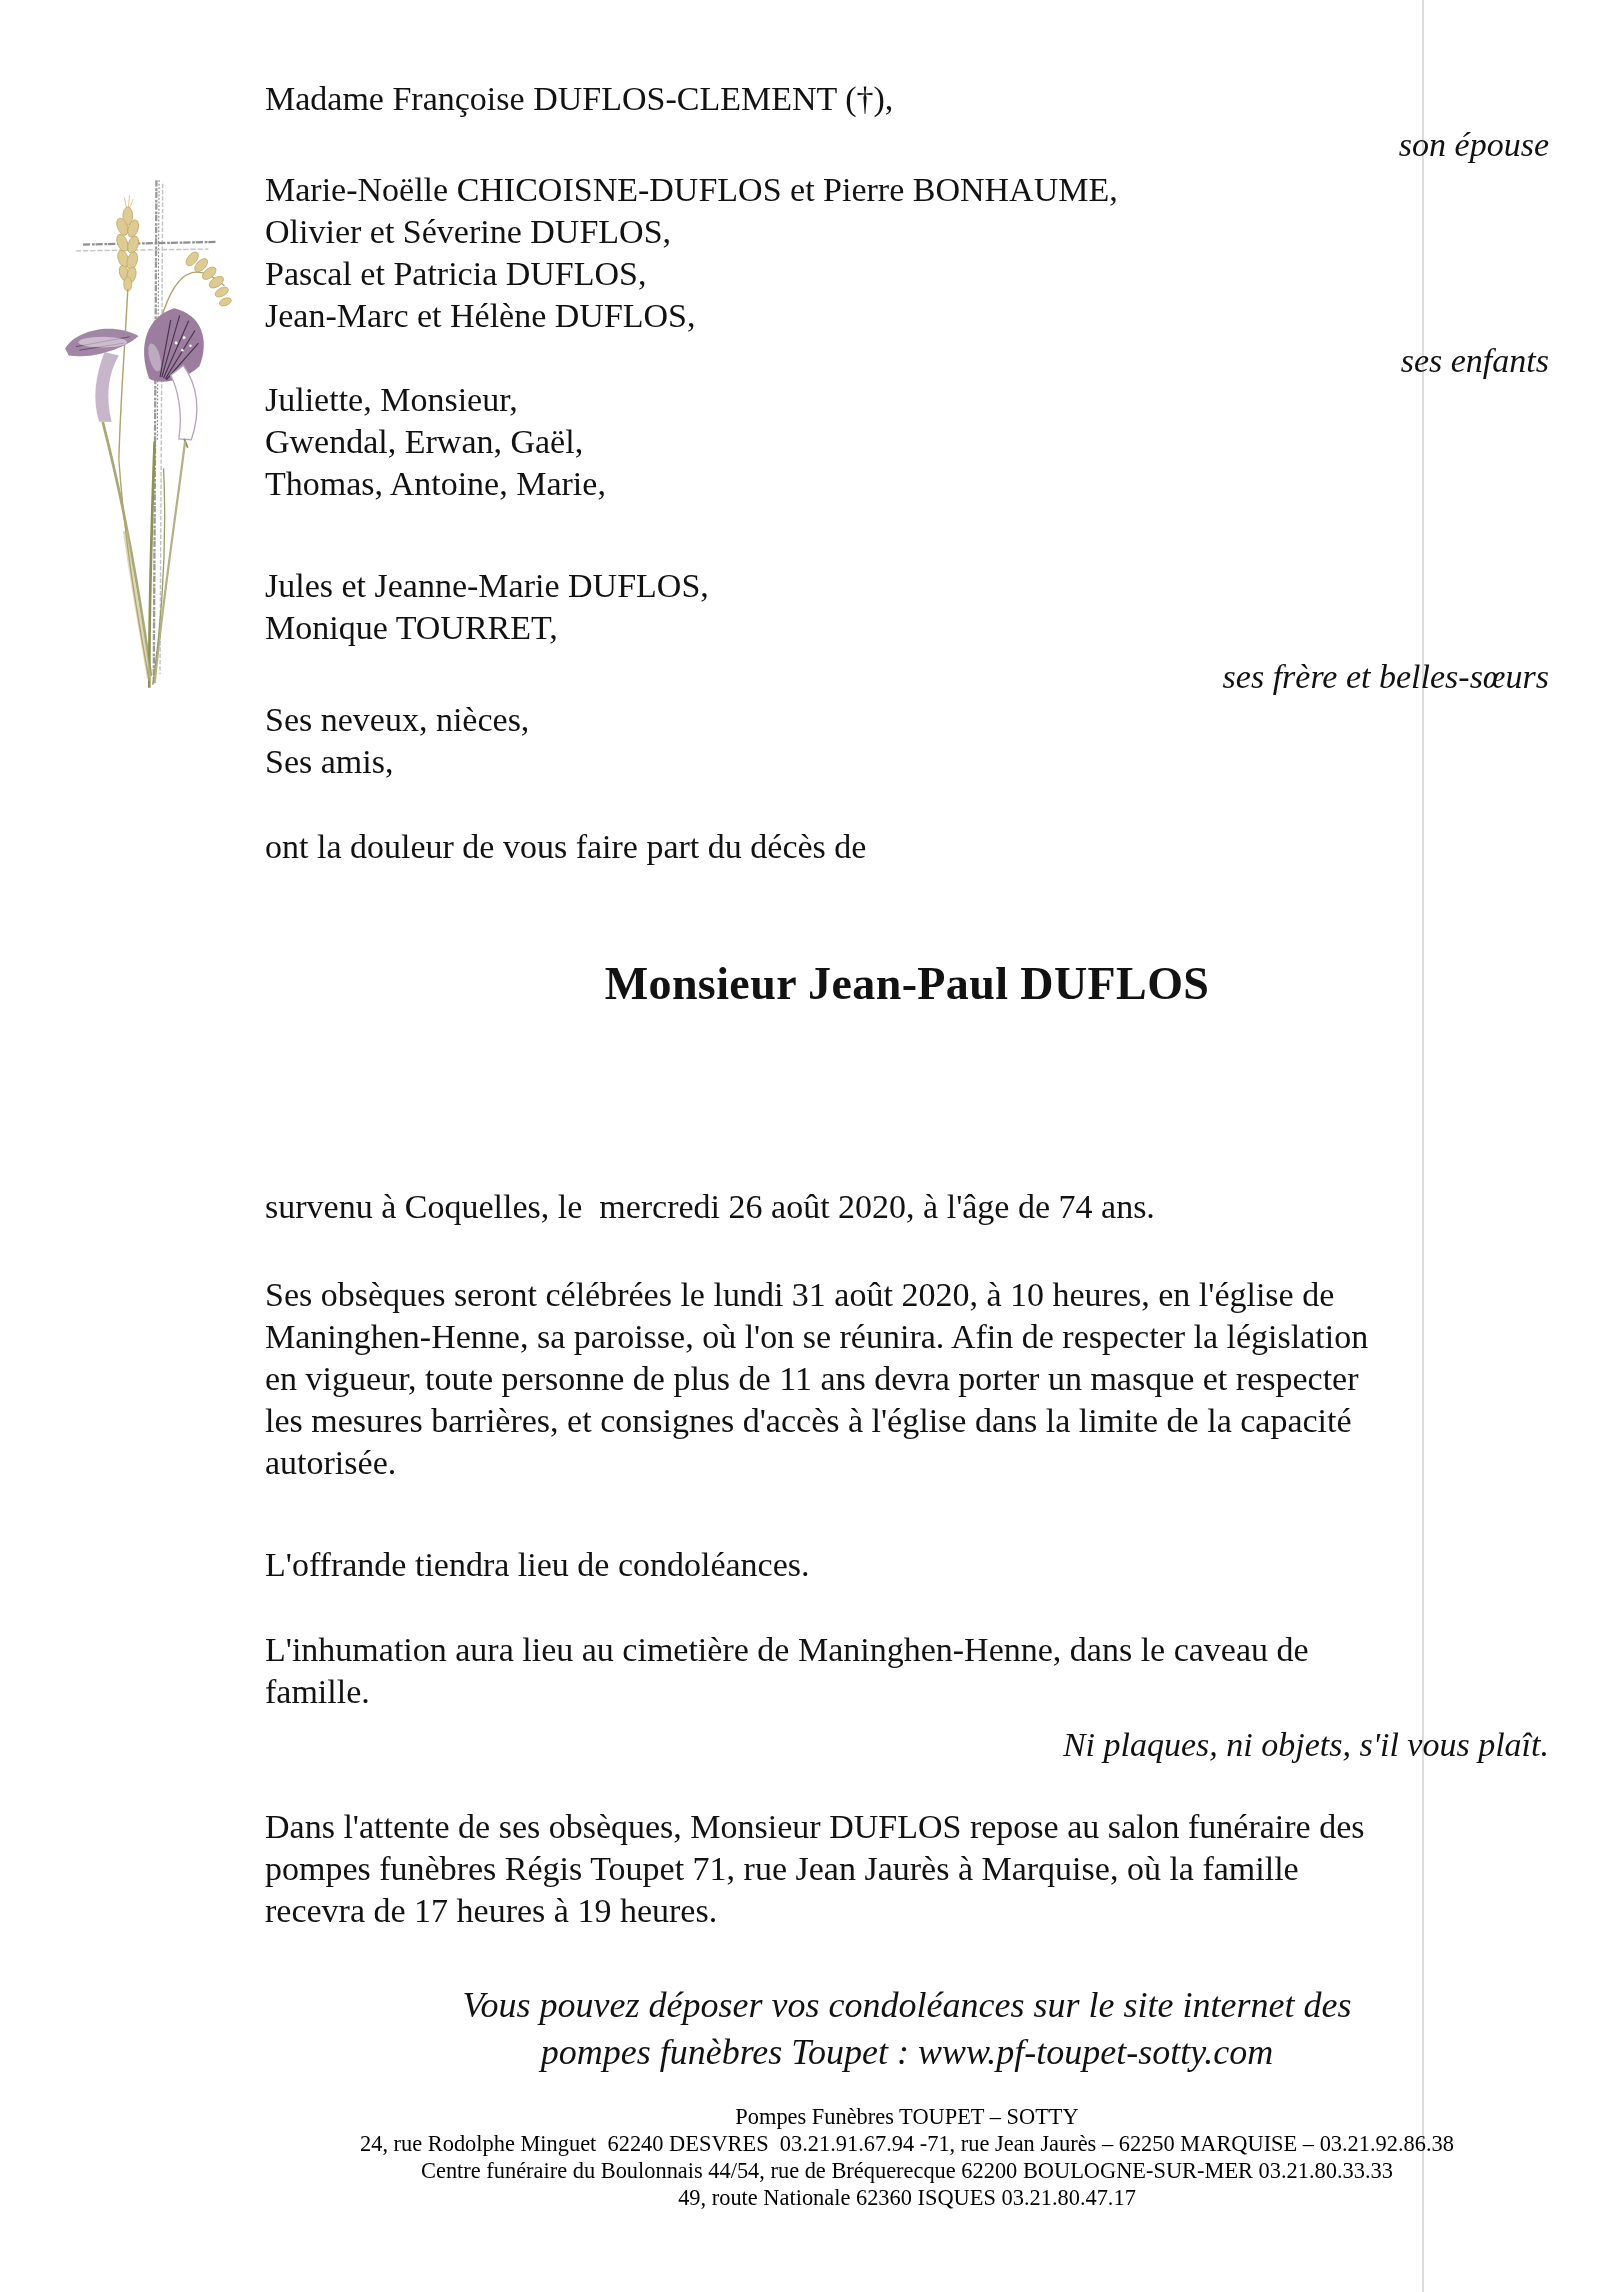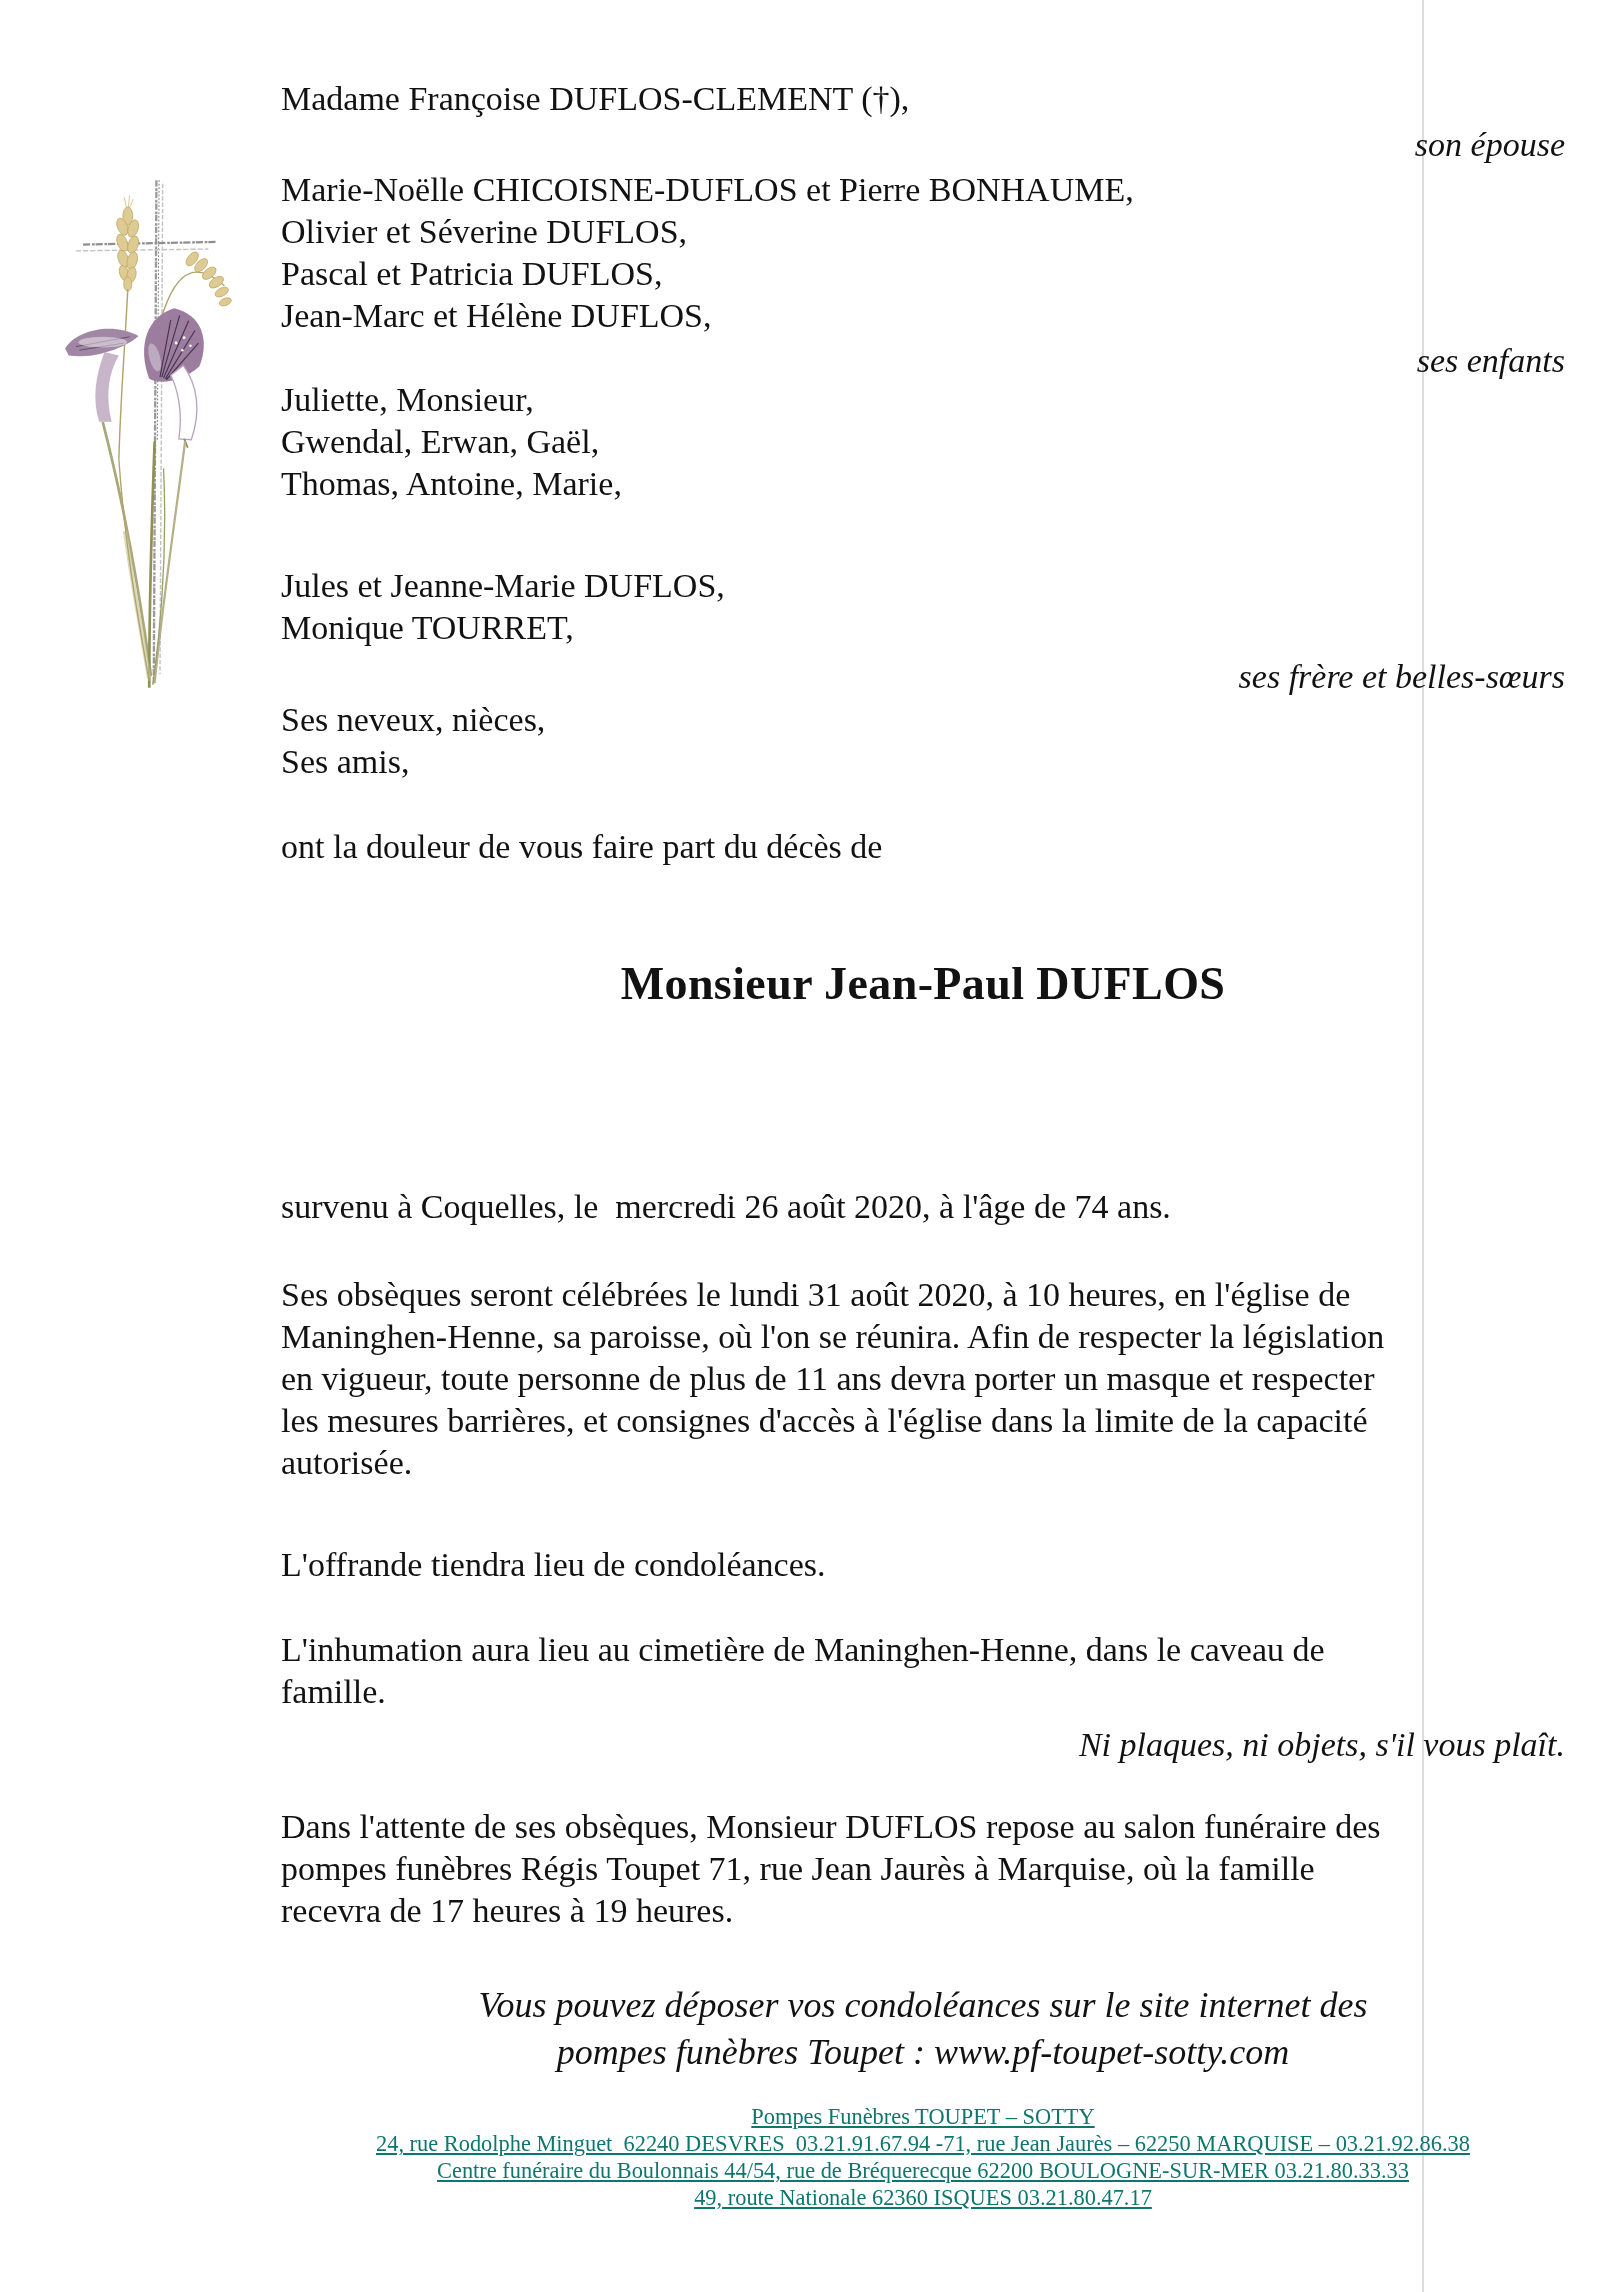--- a/index.html
+++ b/index.html
@@ -7,21 +7,21 @@
     position: relative;
     width: 1621px;
     height: 2293px;
     background: #ffffff;
     overflow: hidden;
     font-family: "Liberation Serif", "DejaVu Serif", serif;
     color: #121212;
   }
   .abs { position: absolute; }
   
-  .col { left: 265px; width: 1284px; margin-left: 16px; }
+  .col { left: 265px; width: 1284px; }
   .line {
     font-size: 34px;
     line-height: 42px;
     white-space: pre-wrap;
   }
   .rel {
     font-style: italic;
     text-align: right;
   }
   .intro { }
@@ -38,22 +38,21 @@
     font-size: 36px;
     line-height: 47px;
     text-align: center;
   }
   .footer-block { text-align: center; }
   .footer-line {
     font-size: 22.4px;
     line-height: 27px;
     text-align: center;
     white-space: pre-wrap;
-    color: #0f766e;
-    text-decoration: underline;
+    color: #000000;
   }
   .scan-line {
     left: 1422px;
     top: 0;
     width: 1.8px;
     height: 2293px;
     background: #d6d6d6;
     opacity: 0.85;
   }
   .artwork { left: 49px; top: 173px; width: 188px; height: 537px; }

